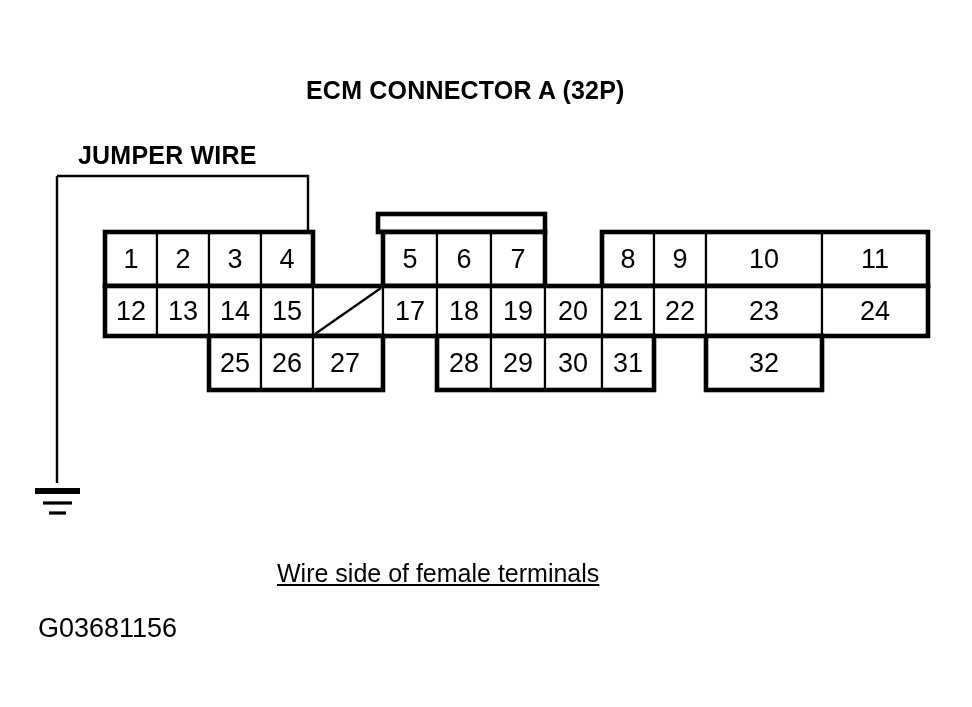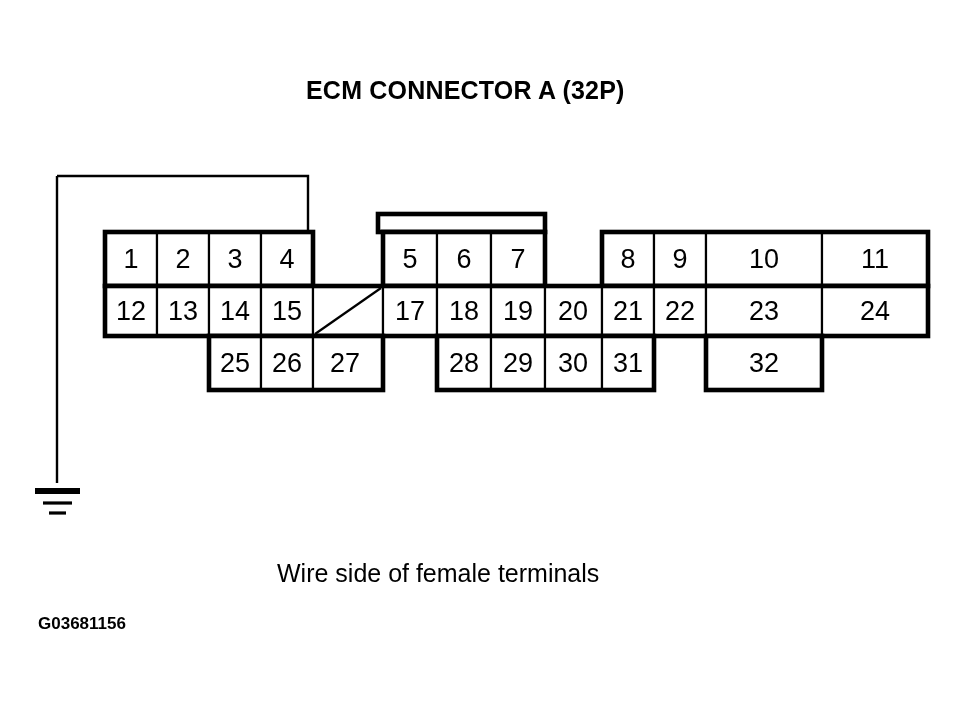--- a/index.html
+++ b/index.html
@@ -42,25 +42,26 @@
     letter-spacing: 0.2px;
     white-space: nowrap;
     line-height: 1;
   }
   .caption-text {
     font-family: "Liberation Sans", sans-serif;
     font-weight: normal;
     font-size: 25px;
     white-space: nowrap;
     line-height: 1;
+    text-decoration: underline;
   }
   .id-text {
     font-family: "Liberation Sans", sans-serif;
-    font-weight: bold;
-    font-size: 17px;
+    font-weight: normal;
+    font-size: 27px;
     white-space: nowrap;
     line-height: 1;
   }
 
   
   #connector-svg {
     position: absolute;
     left: 0;
     top: 0;
     width: 972px;
@@ -103,20 +104,21 @@
     stroke-linecap: butt;
   }
 </style>
 </head>
 <body>
 
 <div id="diagram-root">
 
   <div class="abs title-text" style="left:306px; top:78px;">ECM CONNECTOR A (32P)</div>
 
+  <div class="abs callout-text" style="left:78px; top:143px;">JUMPER WIRE</div>
 
 
   <div class="abs caption-text" style="left:277px; top:561px;">Wire side of female terminals</div>
 
   <div class="abs id-text" style="left:38px; top:615px;">G03681156</div>
 
   <svg id="connector-svg" viewBox="0 0 972 707">
 
     <g>
       <path class="lead-line" d="M 57,176 L 308,176 L 308,232"></path>

